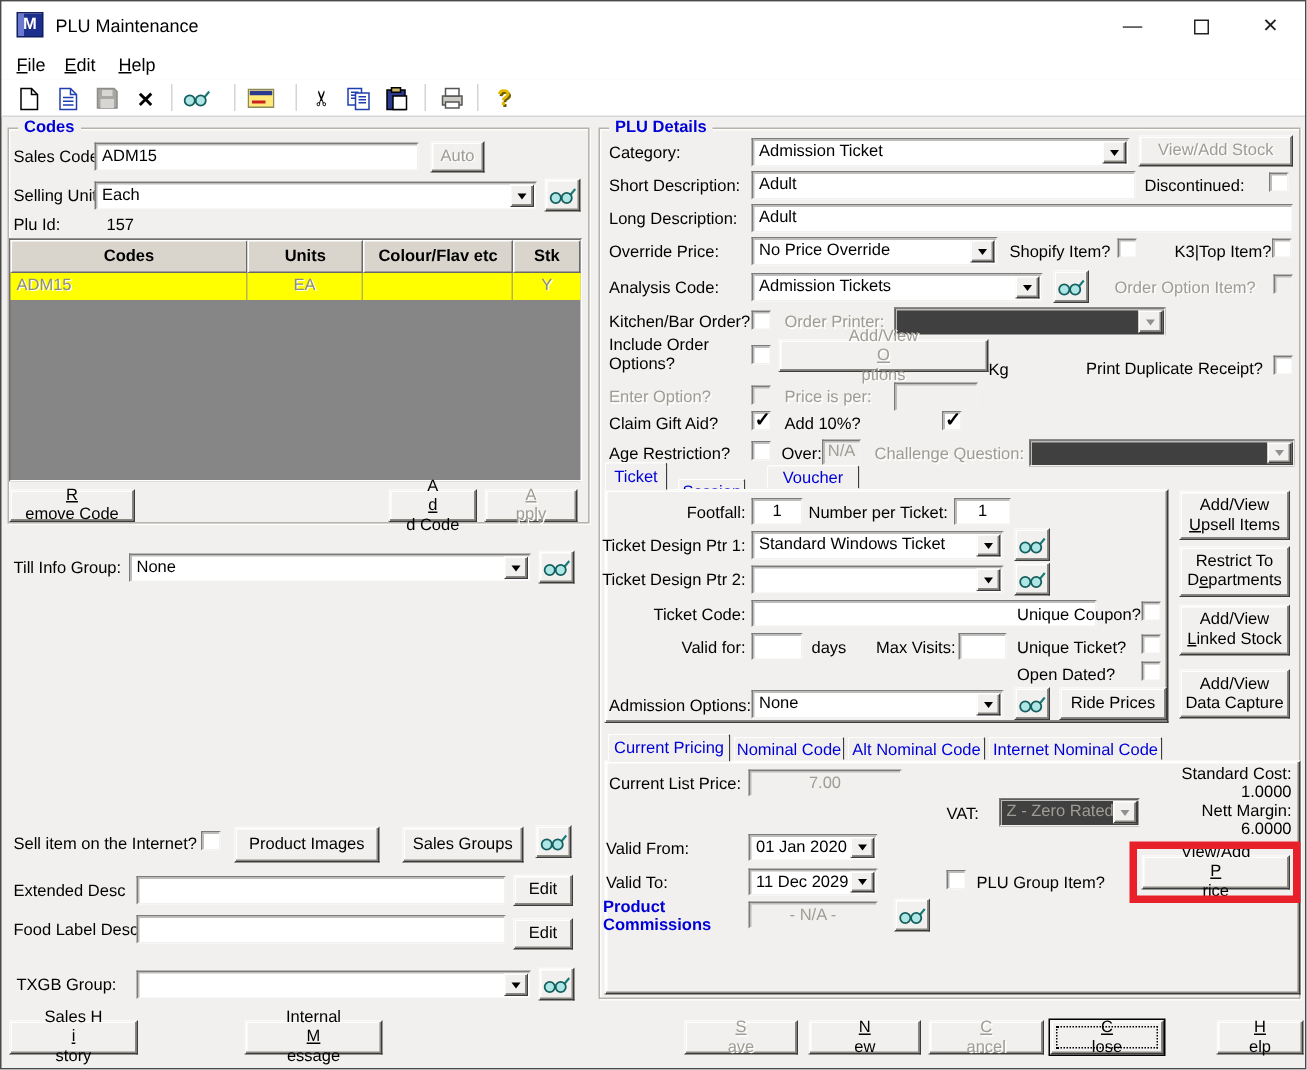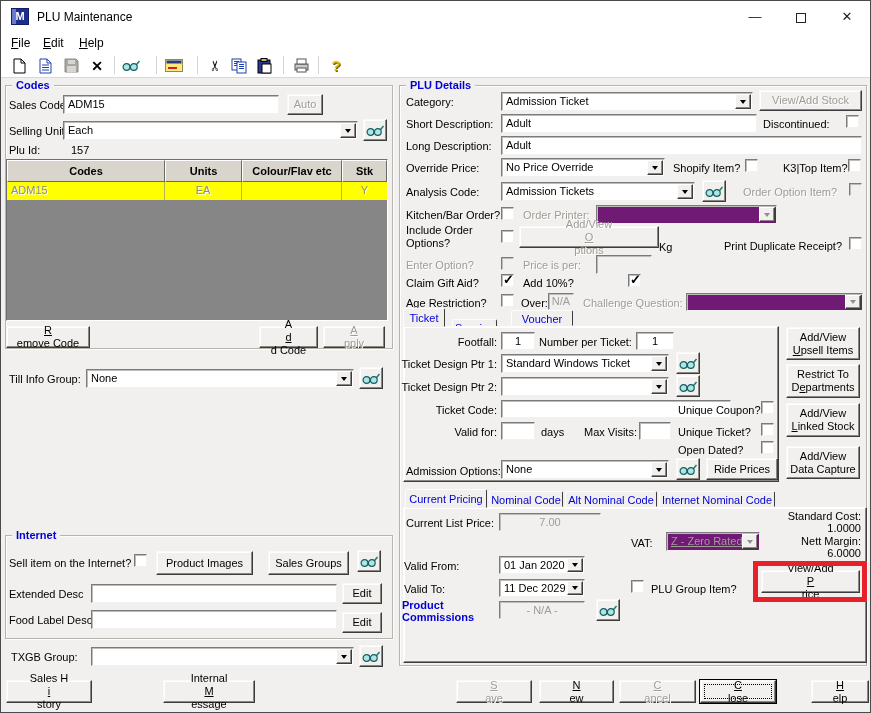--- a/index.html
+++ b/index.html
@@ -35,21 +35,21 @@
     box-shadow:inset 1px 1px 0 #bdbcb9; padding:2px 4px; line-height:13px; white-space:nowrap; overflow:hidden; }
   .txt.dis { background:#f1f0ee; color:#9f9c95; }
   .ctr { text-align:center; }
 
   .cmb { position:absolute; height:19px; background:#fff; border:1px solid; border-color:#7b7b7b #f2f1ef #f2f1ef #7b7b7b;
     box-shadow:inset 1px 1px 0 #bdbcb9; padding:2px 20px 2px 4px; line-height:13px; white-space:nowrap; overflow:hidden; }
   .cmb .arrow { position:absolute; right:1px; top:1px; bottom:1px; width:16px; background:#f1f0ee;
     border:1px solid; border-color:#fff #3c3c3c #3c3c3c #fff; box-shadow:inset -1px -1px 0 #8a8881;
     display:flex; align-items:center; justify-content:center; }
   .tri { width:0; height:0; border-left:3px solid transparent; border-right:3px solid transparent; border-top:4px solid #000; }
-  .cmb.dis { background:#701a75; color:#9f9c95;text-decoration:underline; }
+  .cmb.dis { background:#404040; color:#9f9c95; }
   .cmb.dis .tri { border-top-color:#8f8f8f; }
 
   .btn { position:absolute; background:#f1f0ee; border:1px solid; border-color:#f8f8f6 #3c3c3c #3c3c3c #f8f8f6;
     box-shadow:inset -1px -1px 0 #8a8881, inset 1px 1px 0 #fff;
     display:flex; flex-direction:column; align-items:center; justify-content:center; text-align:center; line-height:13px; }
   .btn.dis { color:#9f9c95; text-shadow:1px 1px 0 #fff; }
   .btn.default { box-shadow:inset -1px -1px 0 #8a8881, inset 1px 1px 0 #fff, 0 0 0 1px #000; }
   .btn.focus::after { content:""; position:absolute; left:3px; right:3px; top:3px; bottom:3px; border:1px dotted #000; }
 
   .chk { position:absolute; width:13px; height:13px; background:#fff; border:1px solid; border-color:#7b7b7b #f2f1ef #f2f1ef #7b7b7b;
@@ -211,23 +211,20 @@
       </span></div>
   <div class="glassbtn" style="left:358px;top:366px;width:24px;height:22px">
       <svg width="20" height="13" viewBox="0 0 20 13">
         <path d="M15.2 6 18.5 2" stroke="#1a7a7a" stroke-width="1.4" fill="none"></path>
         <circle cx="5.5" cy="8" r="3.4" fill="#aee6e6" stroke="#155f5f" stroke-width="1.2"></circle>
         <circle cx="12.8" cy="8" r="3.4" fill="#aee6e6" stroke="#155f5f" stroke-width="1.2"></circle>
         <path d="M8.9 8h1" stroke="#155f5f" stroke-width="1.2"></path>
       </svg>
     </div>
 
-  <div class="grp" style="left:4px;top:534px;width:388px;height:104px">
-    <span class="cap">Internet</span>
-  </div>
   <div class="lbl" style="left:8px;top:556px">Sell item on the Internet?</div>
   <div class="chk" style="left:133px;top:553px" data-checked="false"></div>
   <div class="btn" style="left:155px;top:550px;width:97px;height:24px">Product Images</div>
   <div class="btn" style="left:267px;top:550px;width:81px;height:24px">Sales Groups</div>
   <div class="glassbtn" style="left:356px;top:549px;width:24px;height:22px">
       <svg width="20" height="13" viewBox="0 0 20 13">
         <path d="M15.2 6 18.5 2" stroke="#1a7a7a" stroke-width="1.4" fill="none"></path>
         <circle cx="5.5" cy="8" r="3.4" fill="#aee6e6" stroke="#155f5f" stroke-width="1.2"></circle>
         <circle cx="12.8" cy="8" r="3.4" fill="#aee6e6" stroke="#155f5f" stroke-width="1.2"></circle>
         <path d="M8.9 8h1" stroke="#155f5f" stroke-width="1.2"></path>

